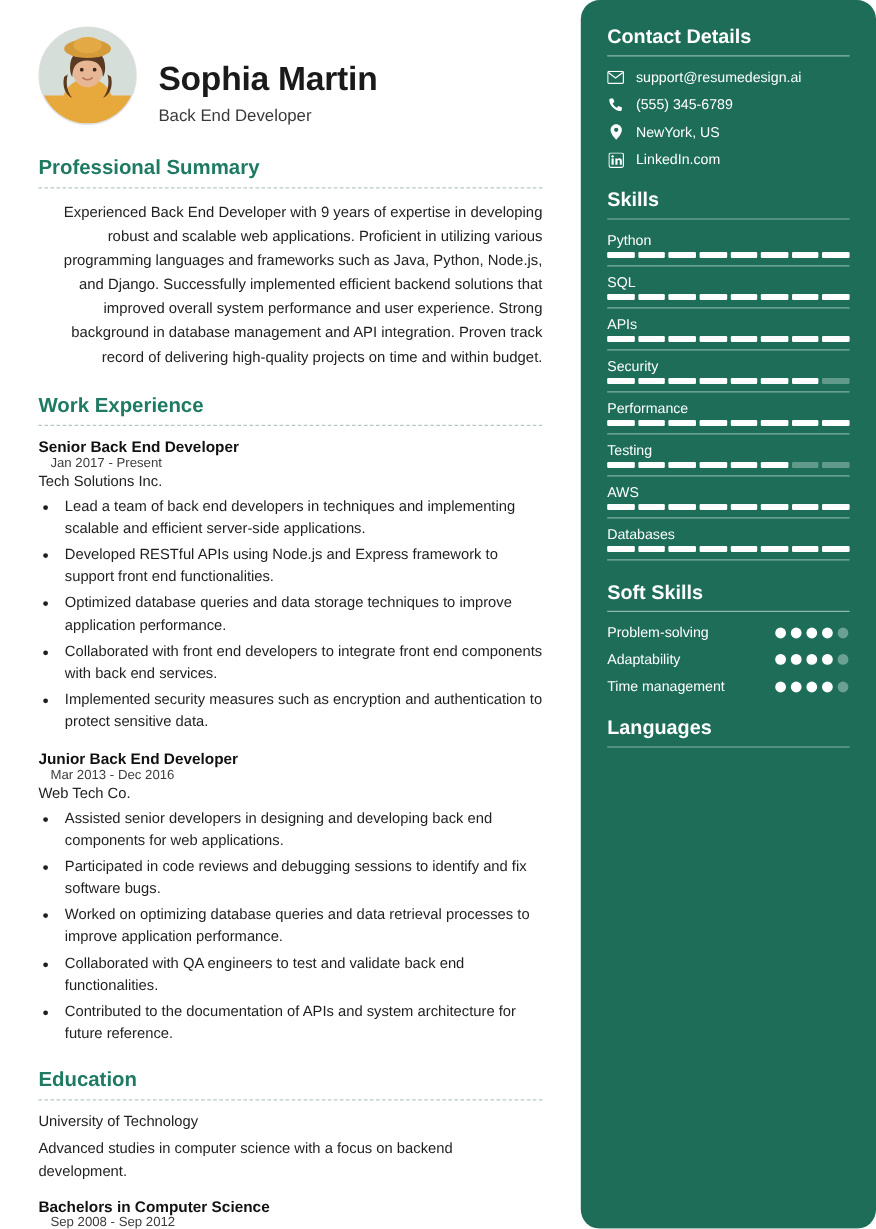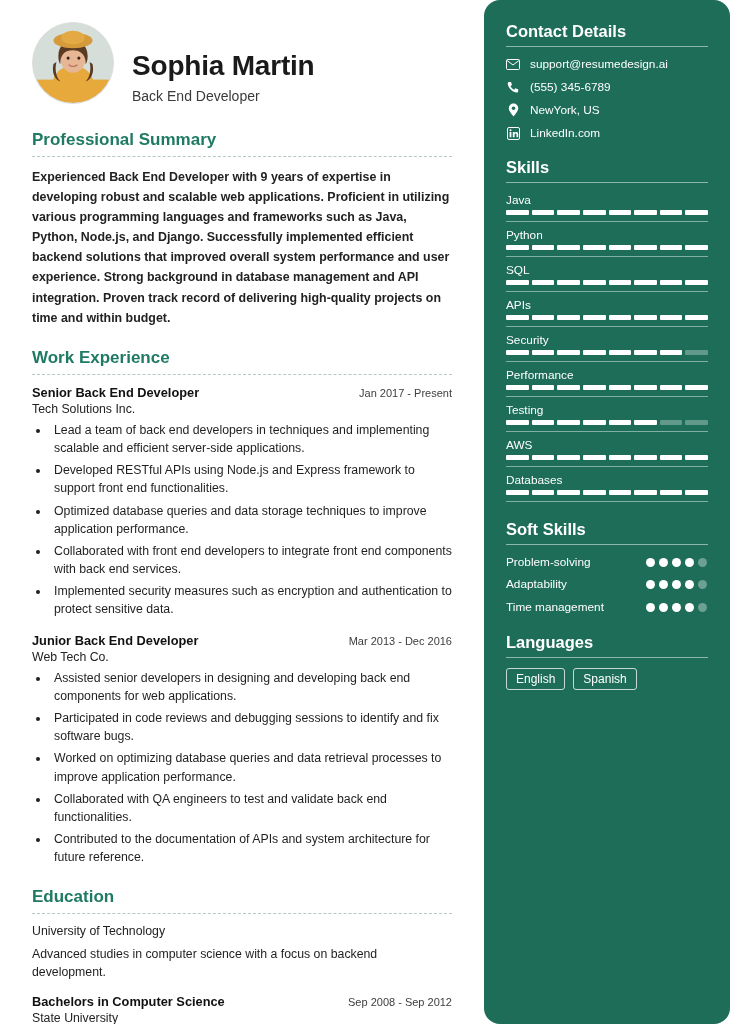--- a/index.html
+++ b/index.html
@@ -58,28 +58,28 @@
   }
   .section-rule {
     border-bottom: 1px dashed #b9c7c2;
     margin-bottom: 10px;
   }
   .section { margin-bottom: 20px; }
   .summary-text {
     font-size: 12.4px;
     line-height: 1.62;
     color: #222;
-    text-align: left;
-    font-weight: bold;
+    text-align: right;
   }
   .job { margin-bottom: 14px; }
   .job-row {
     display: flex;
     justify-content: space-between;
     align-items: baseline;
+    flex-direction: column;
   }
   .job-role {
     font-size: 12.8px;
     font-weight: bold;
     color: #111;
   }
   .job-date {
     font-size: 11px;
     color: #3d3d3d;
     white-space: nowrap;
@@ -344,33 +344,20 @@
         </span>
         <span>LinkedIn.com</span>
       </div>
     </div>
 
     <div class="r-section">
       <div class="r-title">Skills</div>
       <div class="r-rule"></div>
       <div id="skills-list">
           <div class="skill">
-            <div class="skill-name">Java</div>
-            <div class="skill-bar">
-              <span class="seg"></span>
-              <span class="seg"></span>
-              <span class="seg"></span>
-              <span class="seg"></span>
-              <span class="seg"></span>
-              <span class="seg"></span>
-              <span class="seg"></span>
-              <span class="seg"></span>
-            </div>
-          </div>
-          <div class="skill">
             <div class="skill-name">Python</div>
             <div class="skill-bar">
               <span class="seg"></span>
               <span class="seg"></span>
               <span class="seg"></span>
               <span class="seg"></span>
               <span class="seg"></span>
               <span class="seg"></span>
               <span class="seg"></span>
               <span class="seg"></span>
@@ -503,20 +490,16 @@
               <span class="dot"></span>
               <span class="dot off"></span>
             </div>
           </div>
         </div>
     </div>
 
     <div class="r-section">
       <div class="r-title">Languages</div>
       <div class="r-rule"></div>
-      <div class="langs" id="lang-list">
-          <span class="lang-chip">English</span>
-          <span class="lang-chip">Spanish</span>
-        </div>
     </div>
 
   </div>
 </div>
 
 </body></html>

